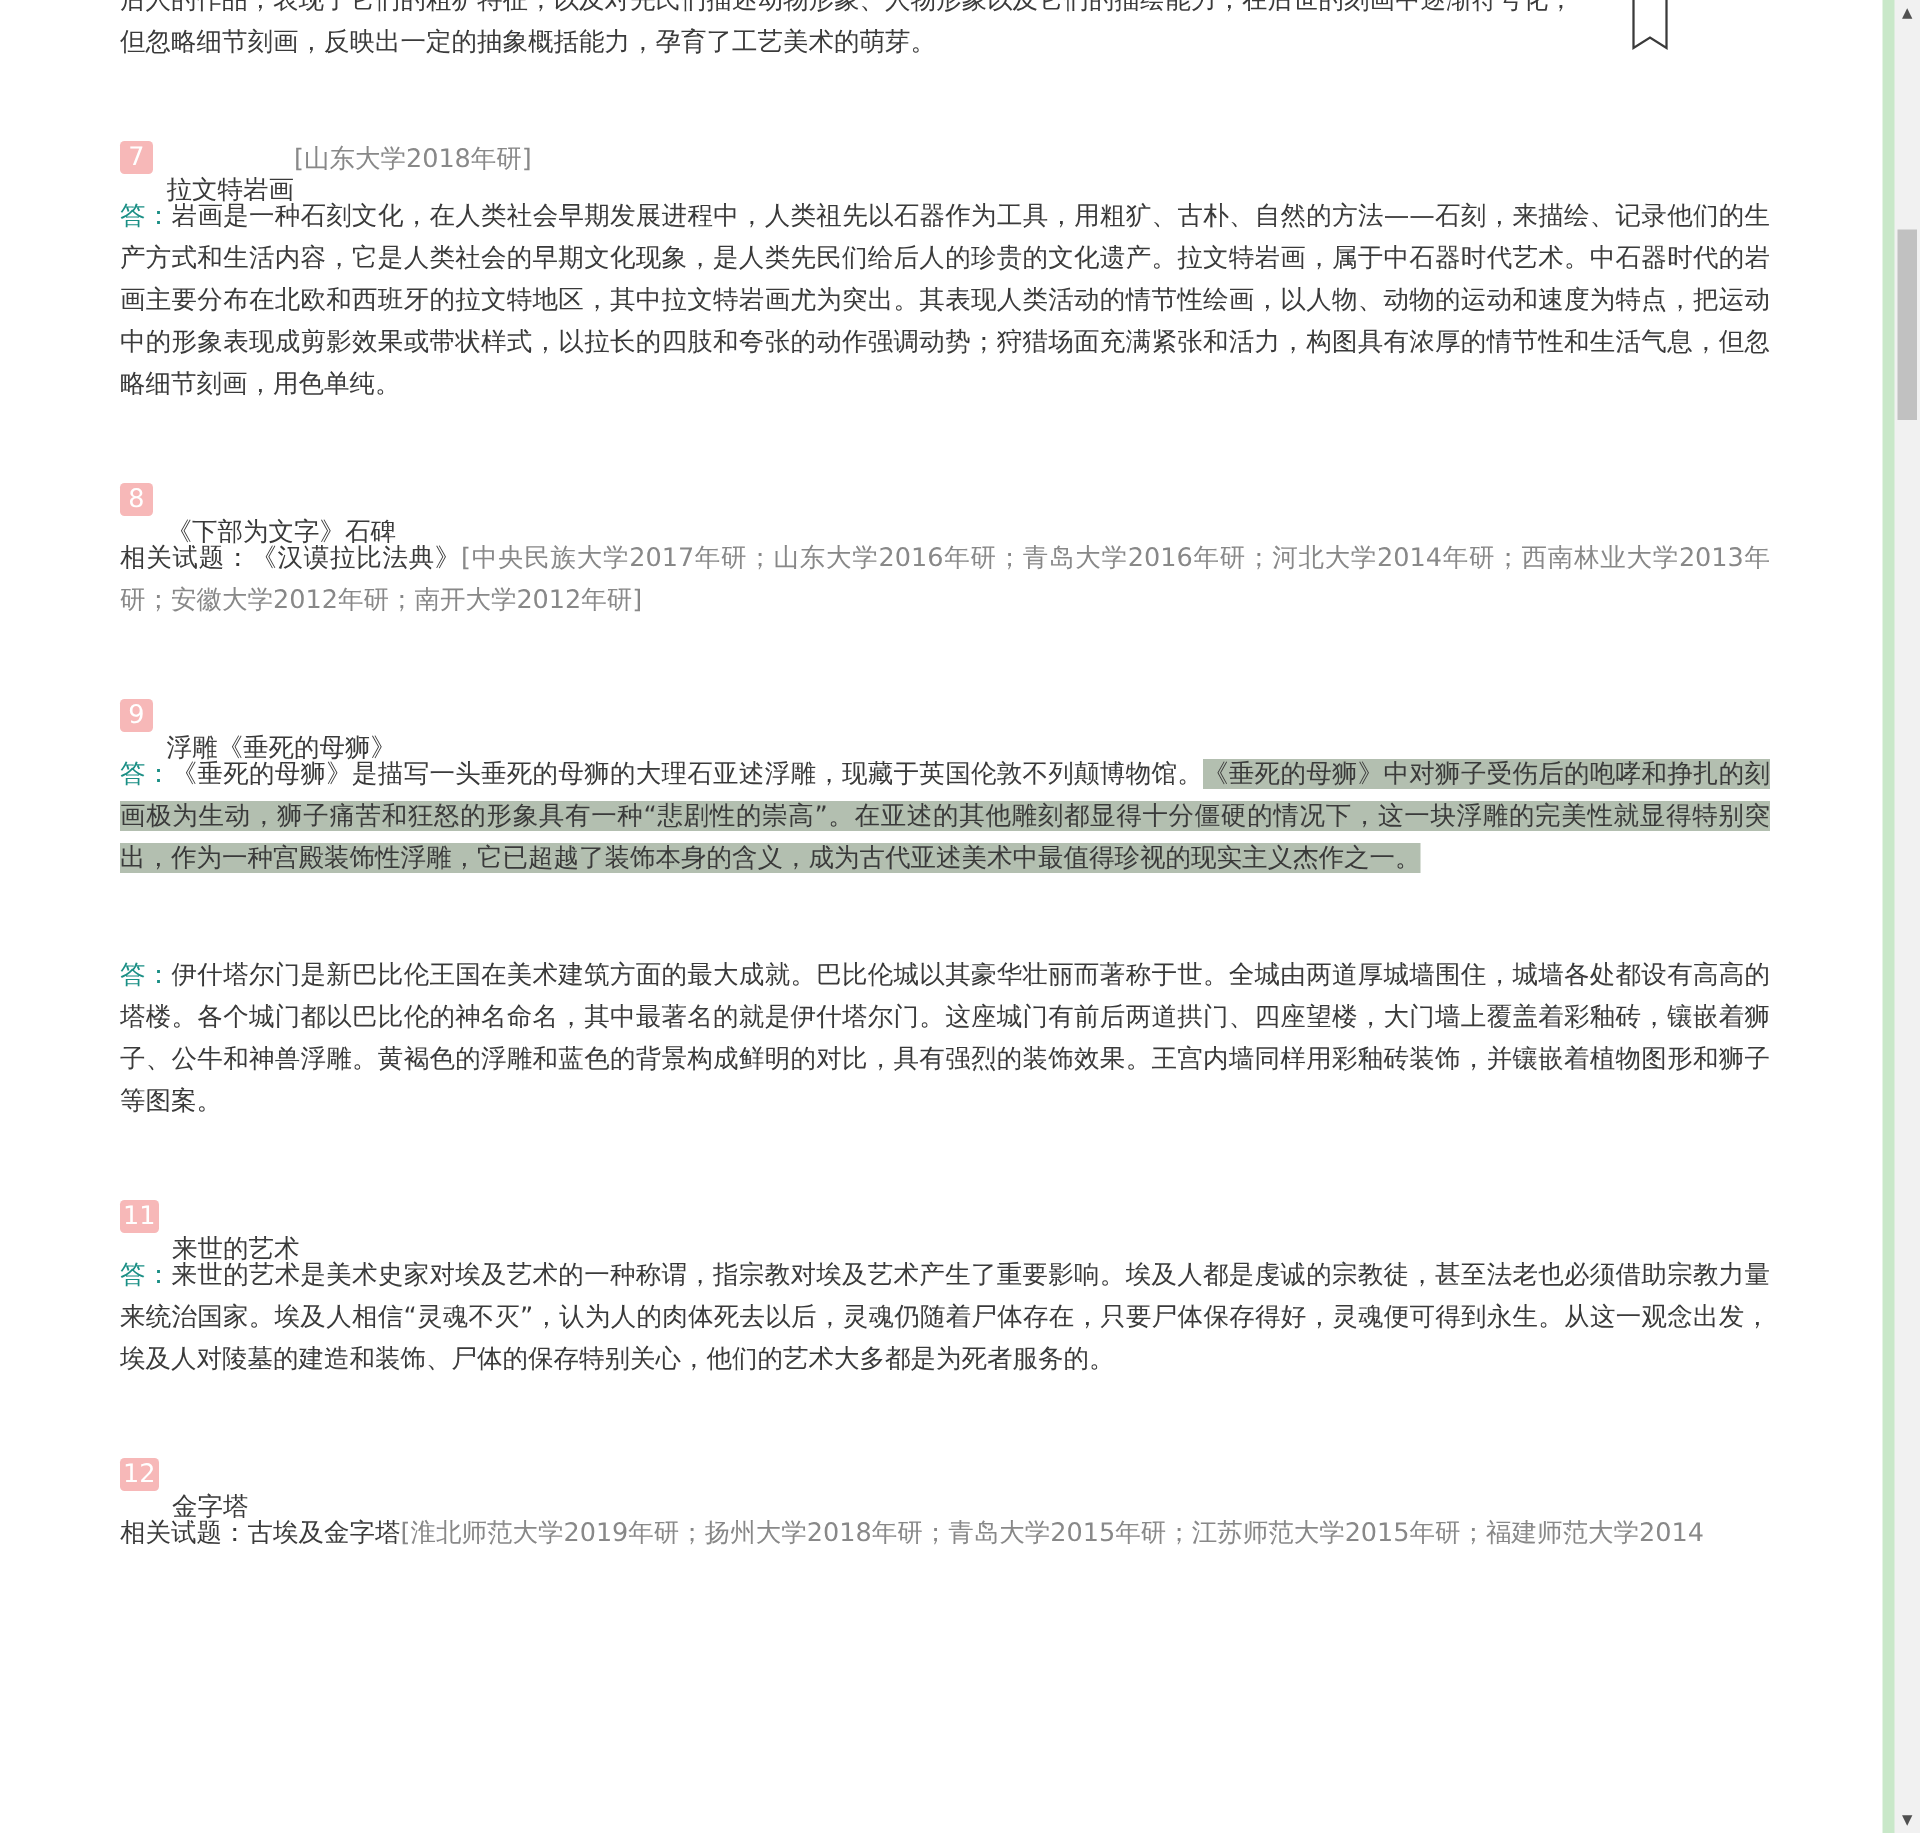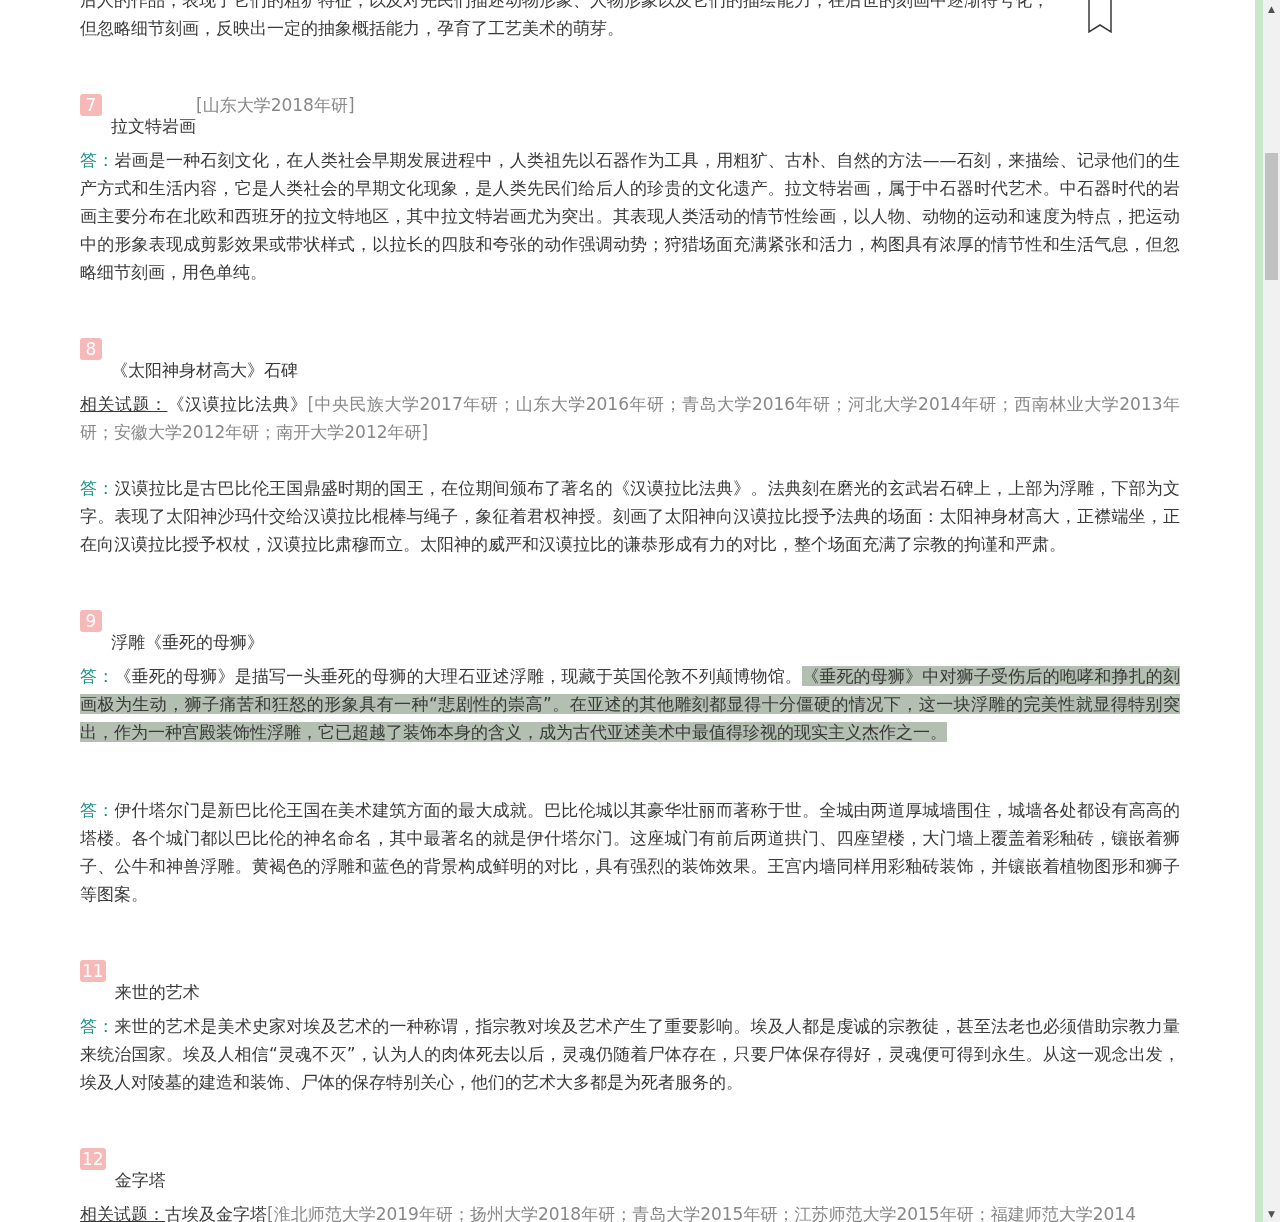--- a/index.html
+++ b/index.html
@@ -15,23 +15,23 @@
   .top-frag { }
   .item { margin-top:50px; }
   .title-row { display:flex; align-items:center; height:26px; font-size:17px; }
   .badge {
     display:inline-block; min-width:22px; height:22px; padding:0 2px; box-sizing:border-box;
     background:#f7b8b8; color:#fff; border-radius:3px; text-align:center;
     font-size:17px; line-height:22px; margin-right:9px;
   }
   .title-text { color:#3a3a3a;margin-top:43px; }
   .source { color:#888; }
-  .block { margin-top:28px; }
+  .block { margin-top:12px; }
   .ans-label { color:#1a8f85; }
-  .related-label { color:#3a3a3a;text-decoration:underline; }
+  .related-label { color:#3a3a3a; }
   .hl { background:#b3bfb0; }
   .bookmark {
     position:absolute; left:1088px; top:-2px; width:24px; height:36px;
   }
   .scrollbar { position:absolute; left:1263px; top:0; width:17px; height:1222px; background:#f1f1f1; }
   .scroll-up, .scroll-down { position:absolute; left:0; width:17px; height:17px; display:flex; align-items:center; justify-content:center; color:#505050; font-size:9px; }
   .scroll-up { top:0; }
   .scroll-down { bottom:0; }
   .scroll-thumb { position:absolute; left:2px; top:153px; width:13px; height:127px; background:#c1c1c1; }
 </style>
@@ -51,24 +51,23 @@
         <span class="badge">7</span>
         <span class="title-text">拉文特岩画</span>
           <span class="source">[山东大学2018年研]</span>
       </div>
       <p class="block"><span class="ans-label">答：</span><span>岩画是一种石刻文化，在人类社会早期发展进程中，人类祖先以石器作为工具，用粗犷、古朴、自然的方法——石刻，来描绘、记录他们的生产方式和生活内容，它是人类社会的早期文化现象，是人类先民们给后人的珍贵的文化遗产。拉文特岩画，属于中石器时代艺术。中石器时代的岩画主要分布在北欧和西班牙的拉文特地区，其中拉文特岩画尤为突出。其表现人类活动的情节性绘画，以人物、动物的运动和速度为特点，把运动中的形象表现成剪影效果或带状样式，以拉长的四肢和夸张的动作强调动势；狩猎场面充满紧张和活力，构图具有浓厚的情节性和生活气息，但忽略细节刻画，用色单纯。</span></p>
     </div>
 
     <div class="item">
       <div class="title-row">
         <span class="badge">8</span>
-        <span class="title-text">《太阳神身材高大》石碑</span>
+        <span class="title-text">《下部为文字》石碑</span>
       </div>
       <p class="block"><span class="related-label">相关试题：</span><span>《汉谟拉比法典》</span><span class="source">[中央民族大学2017年研；山东大学2016年研；青岛大学2016年研；河北大学2014年研；西南林业大学2013年研；安徽大学2012年研；南开大学2012年研]</span></p>
-      <p class="block"><span class="ans-label">答：</span><span>汉谟拉比是古巴比伦王国鼎盛时期的国王，在位期间颁布了著名的《汉谟拉比法典》。法典刻在磨光的玄武岩石碑上，上部为浮雕，下部为文字。表现了太阳神沙玛什交给汉谟拉比棍棒与绳子，象征着君权神授。刻画了太阳神向汉谟拉比授予法典的场面：太阳神身材高大，正襟端坐，正在向汉谟拉比授予权杖，汉谟拉比肃穆而立。太阳神的威严和汉谟拉比的谦恭形成有力的对比，整个场面充满了宗教的拘谨和严肃。</span></p>
     </div>
 
     <div class="item">
       <div class="title-row">
         <span class="badge">9</span>
         <span class="title-text">浮雕《垂死的母狮》</span>
       </div>
       <p class="block"><span class="ans-label">答：</span><span>《垂死的母狮》是描写一头垂死的母狮的大理石亚述浮雕，现藏于英国伦敦不列颠博物馆。</span><span class="hl">《垂死的母狮》中对狮子受伤后的咆哮和挣扎的刻画极为生动，狮子痛苦和狂怒的形象具有一种“悲剧性的崇高”。在亚述的其他雕刻都显得十分僵硬的情况下，这一块浮雕的完美性就显得特别突出，作为一种宫殿装饰性浮雕，它已超越了装饰本身的含义，成为古代亚述美术中最值得珍视的现实主义杰作之一。</span></p>
     </div>
 

